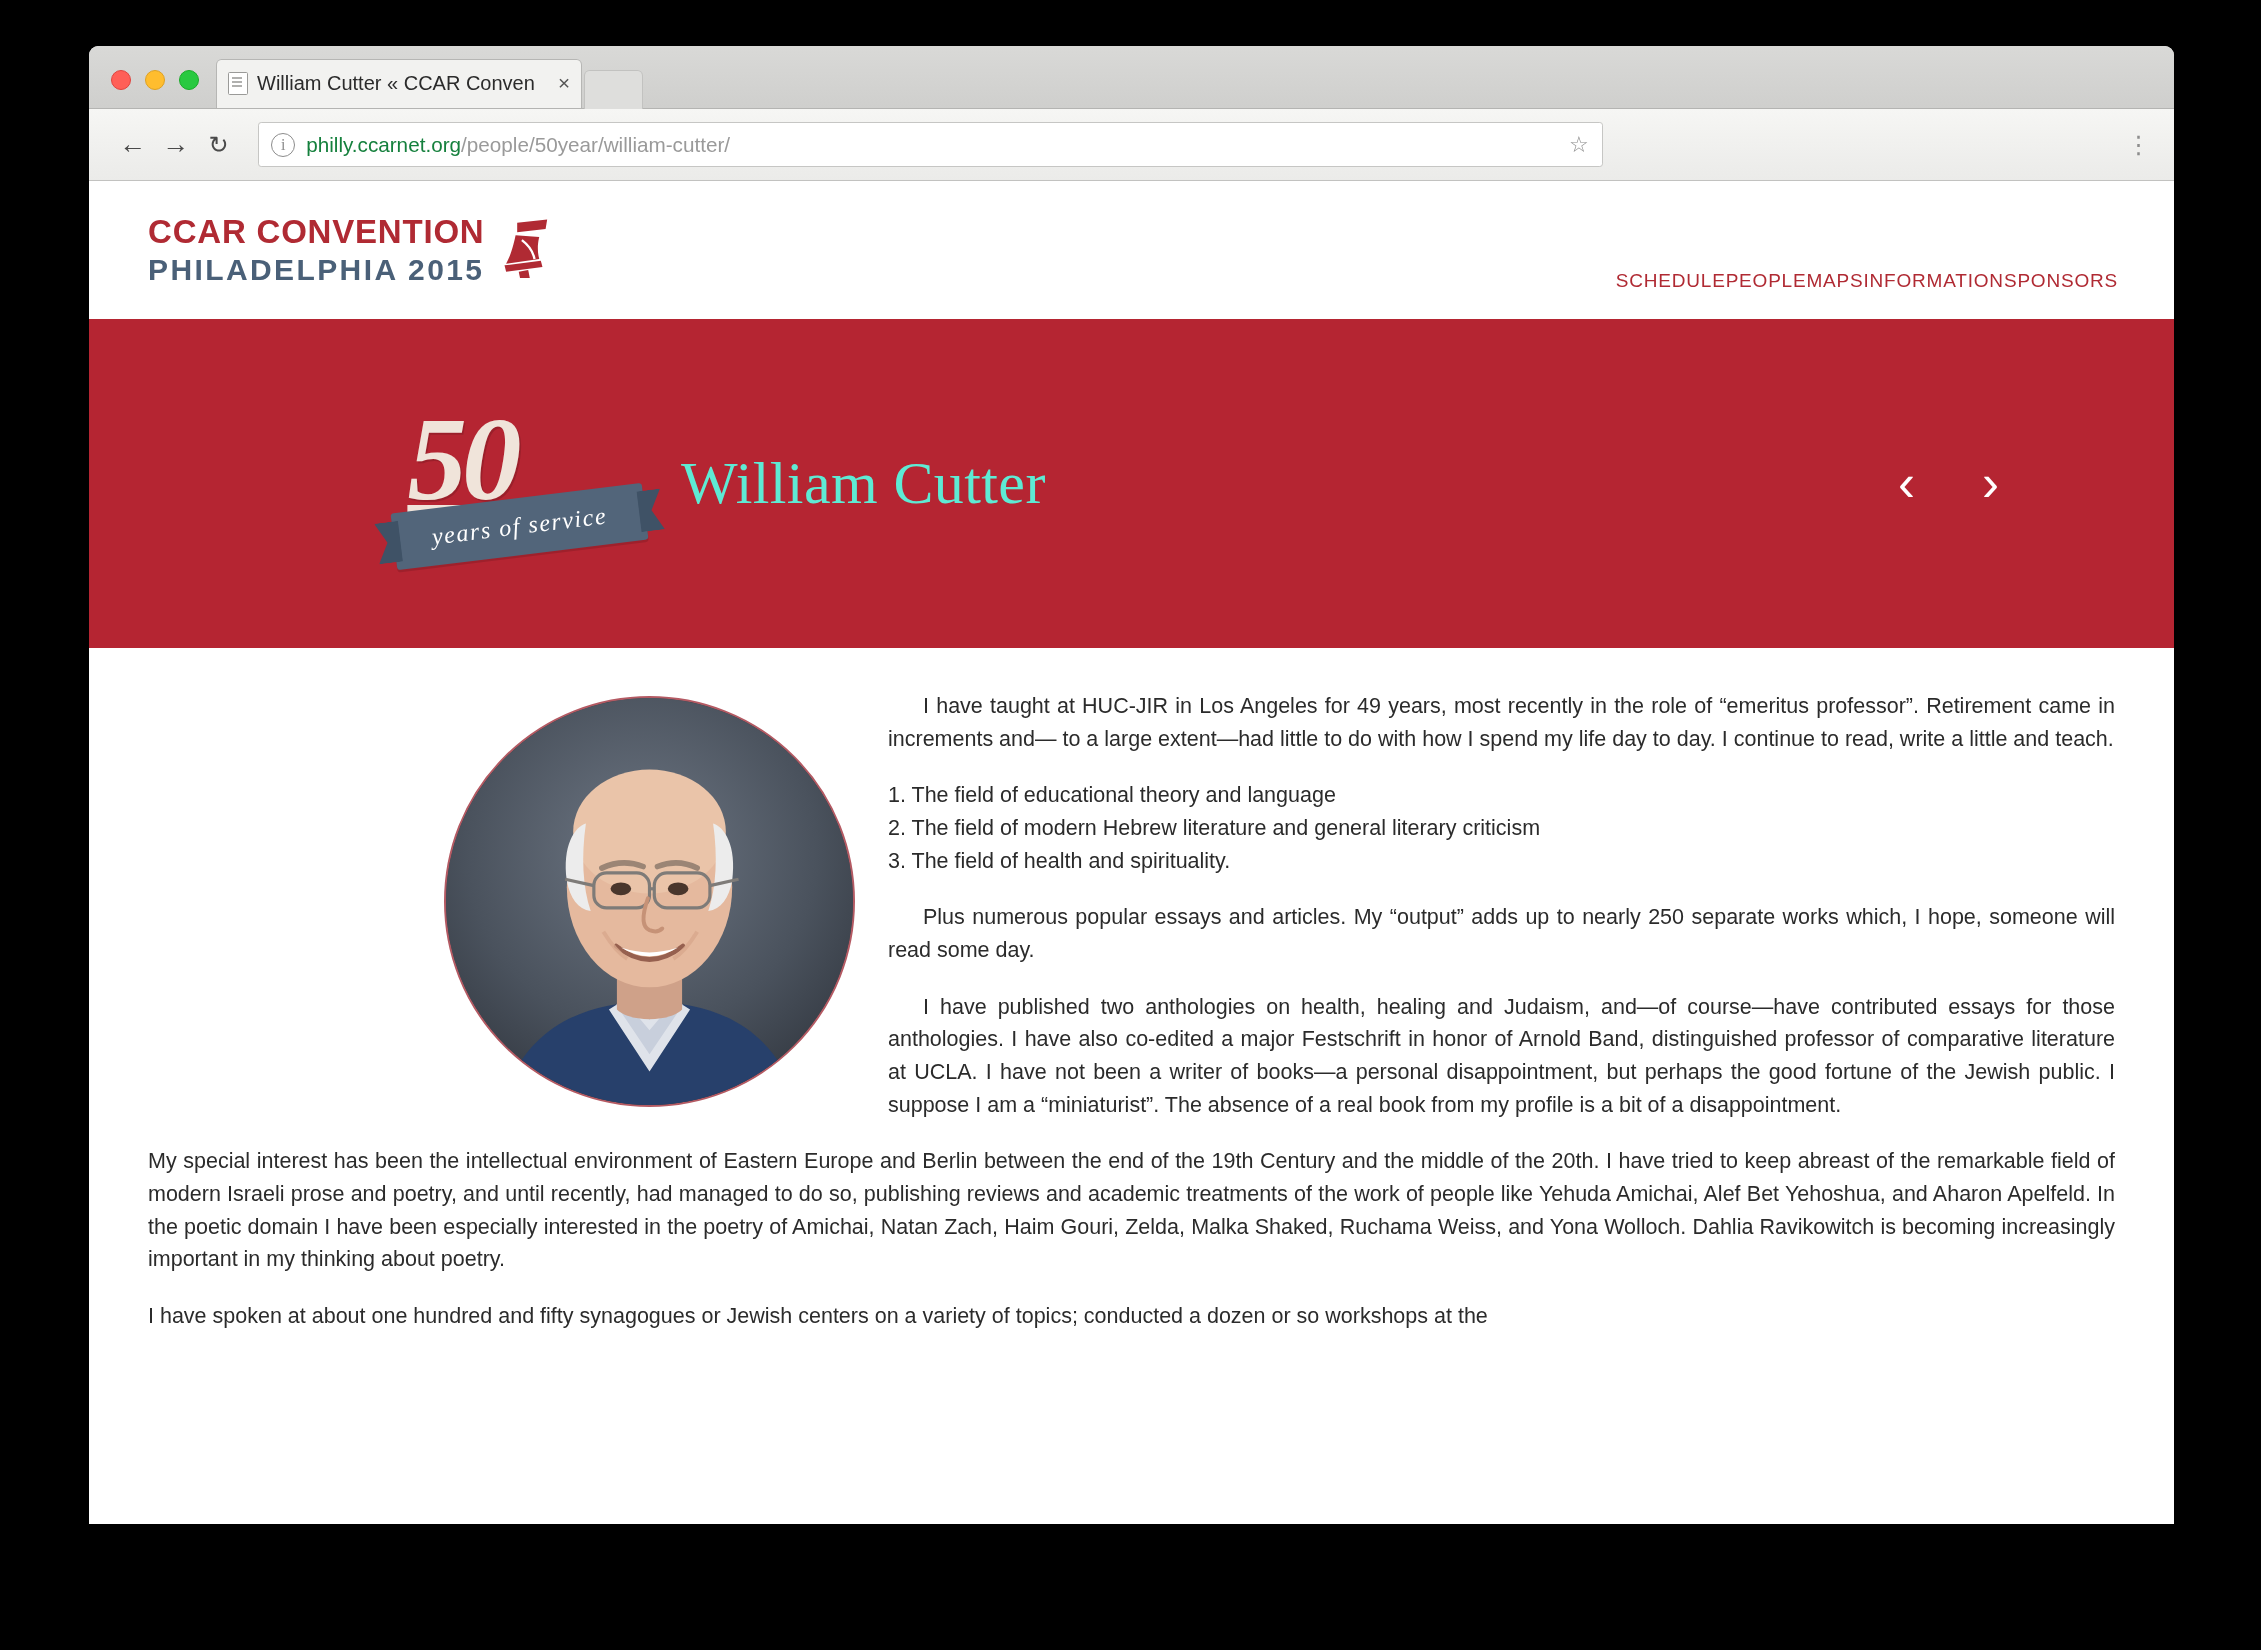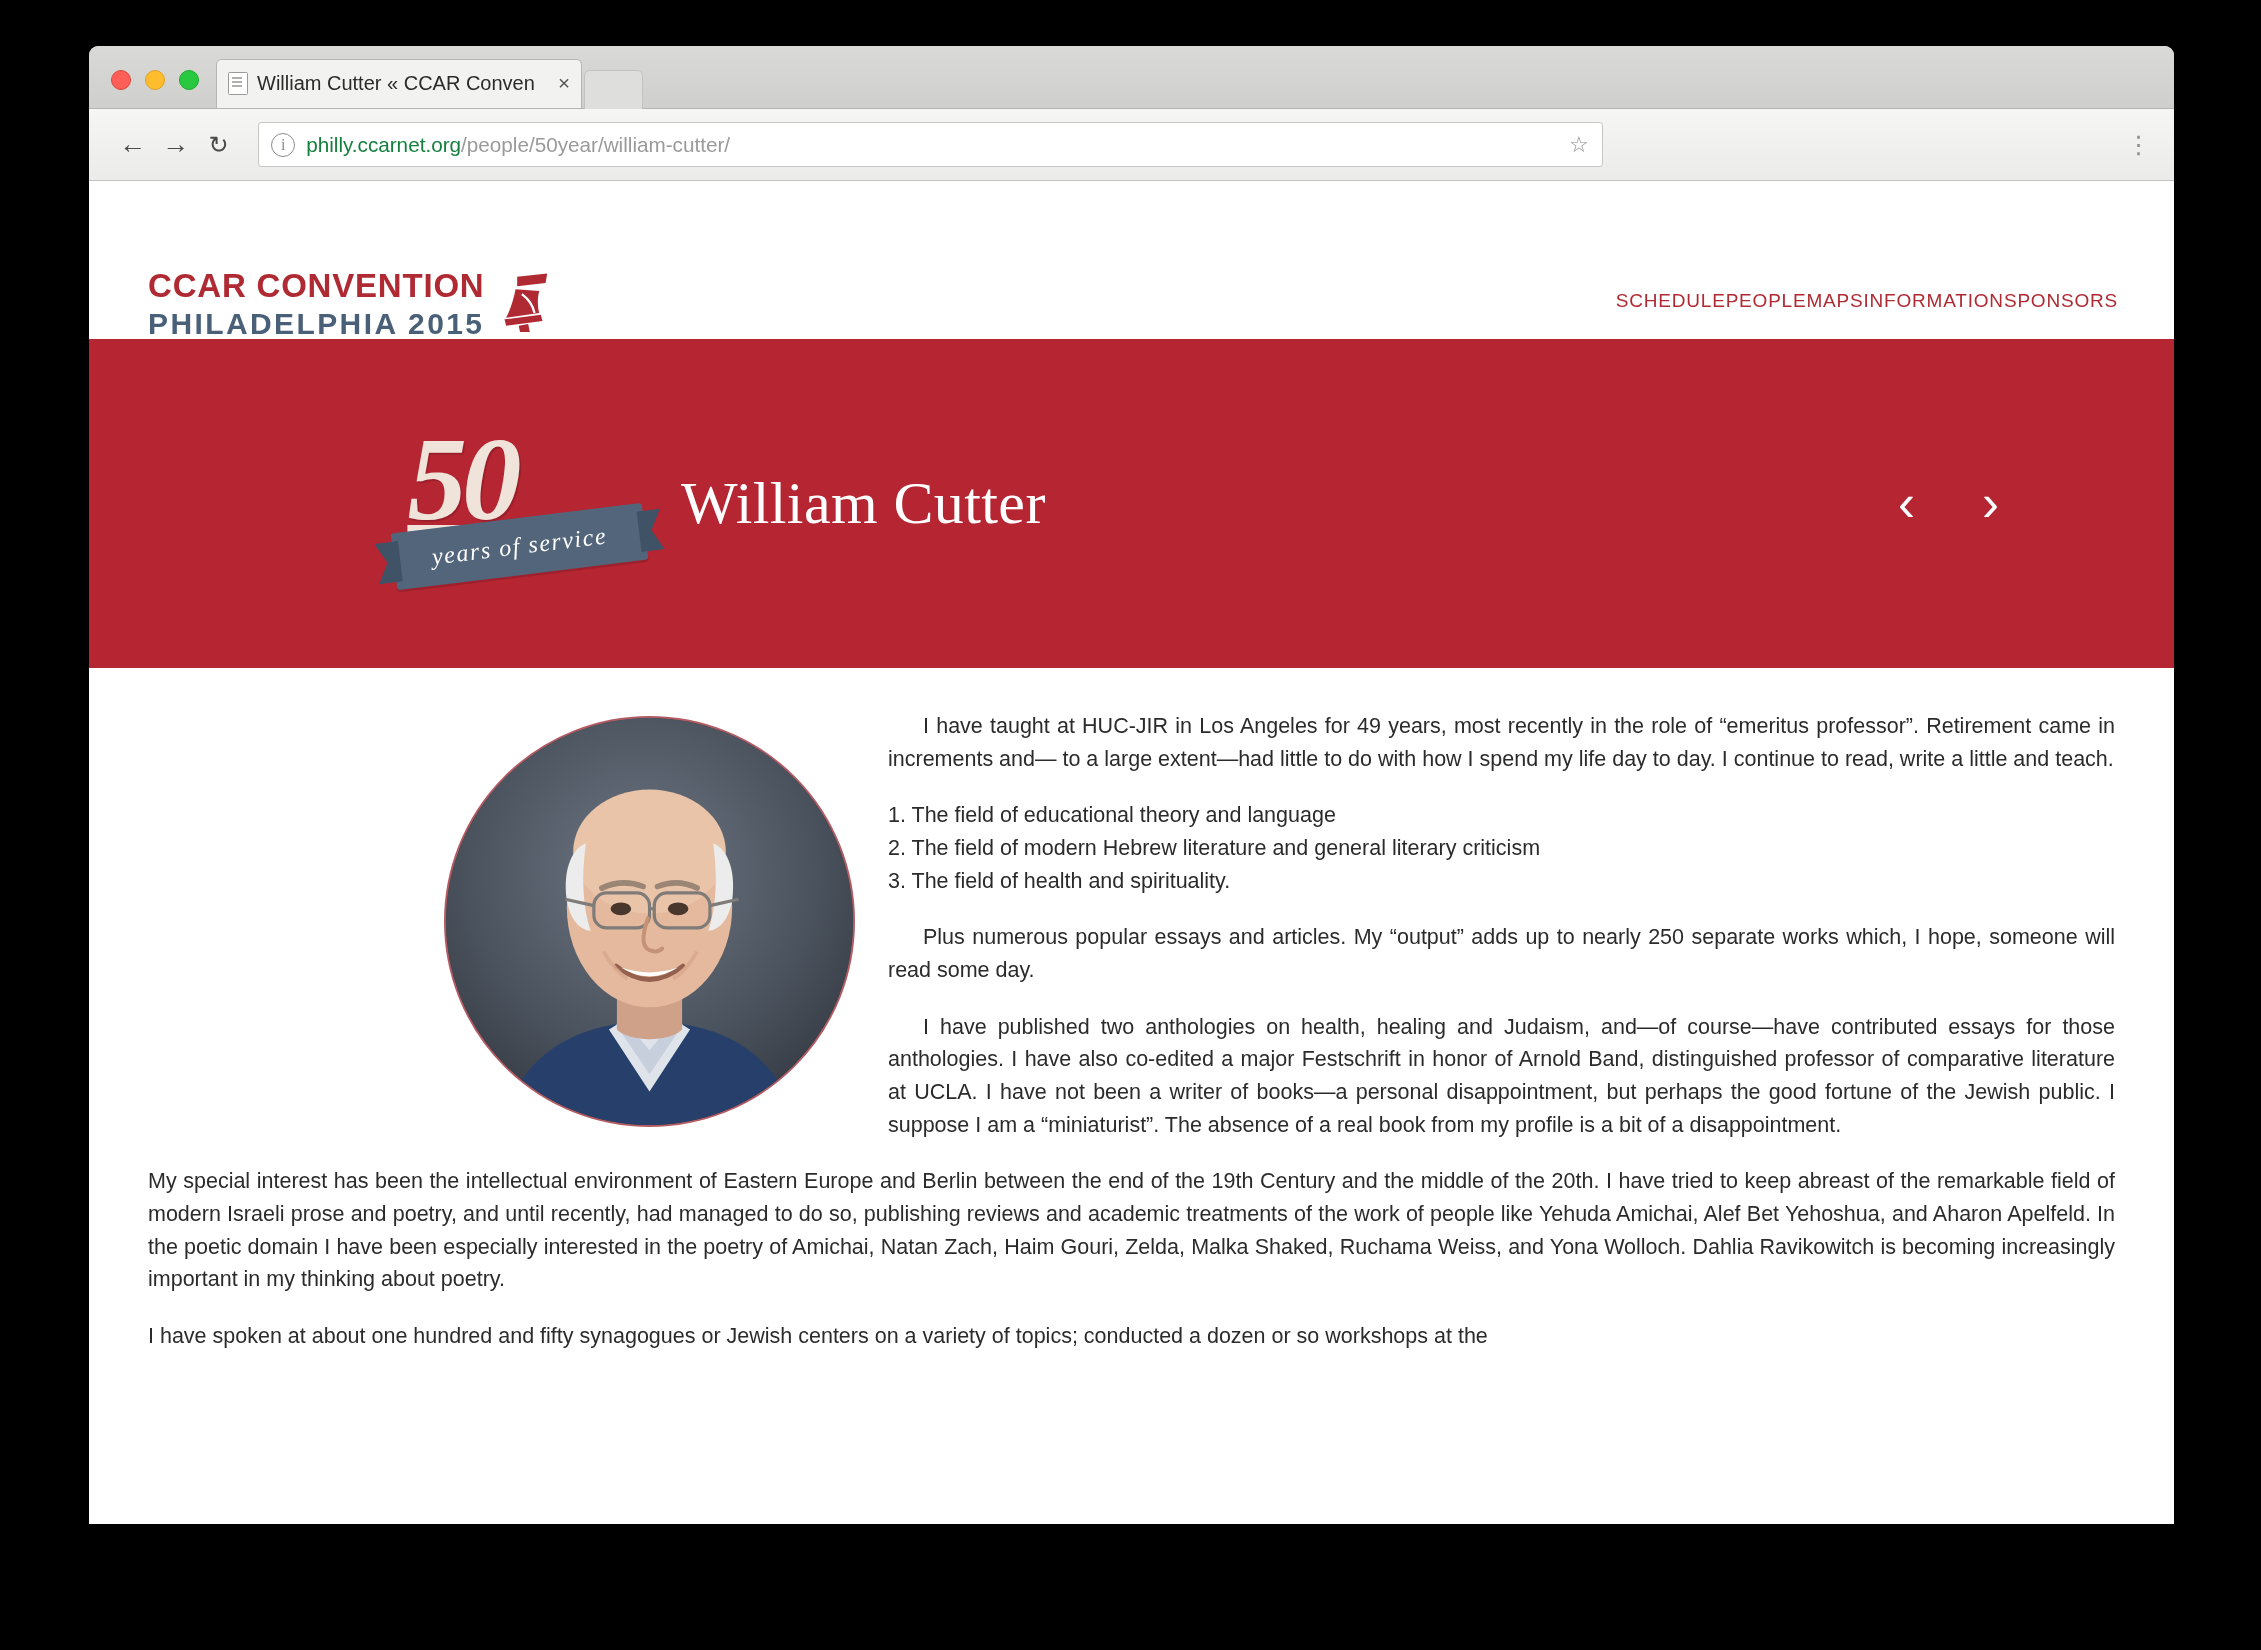--- a/index.html
+++ b/index.html
@@ -165,24 +165,24 @@
   
   .page {
     position: relative;
     height: 1345px;
     background: #ffffff;
     overflow: hidden;
   }
 
   
   .site-header {
-    height: 158px;
+    height: 138px;
     background: #ffffff;
     display: flex;
-    align-items: flex-end;
+    align-items: center;
     padding: 0 56px 0 59px;
     box-sizing: border-box;
   }
   .logo-block { display: flex; align-items: flex-start; }
   .logo-text { line-height: 1; }
   .logo-line1 {
     font-size: 33px;
     font-weight: bold;
     color: #b02a33;
     letter-spacing: 0.8px;
@@ -268,21 +268,21 @@
     font-family: "Liberation Serif", serif;
     font-style: italic;
     font-size: 24px;
     color: #ffffff;
     letter-spacing: 1.6px;
   }
 
   .hero-title {
     font-family: "Liberation Serif", serif;
     font-size: 60px;
-    color: #ffffff;
+    color: #5eead4;
     margin-left: 41px;
     letter-spacing: 0.4px;
   }
 
   .hero-arrows {
     margin-left: auto;
     margin-right: 175px;
     display: flex;
     gap: 67px;
     align-items: center;

